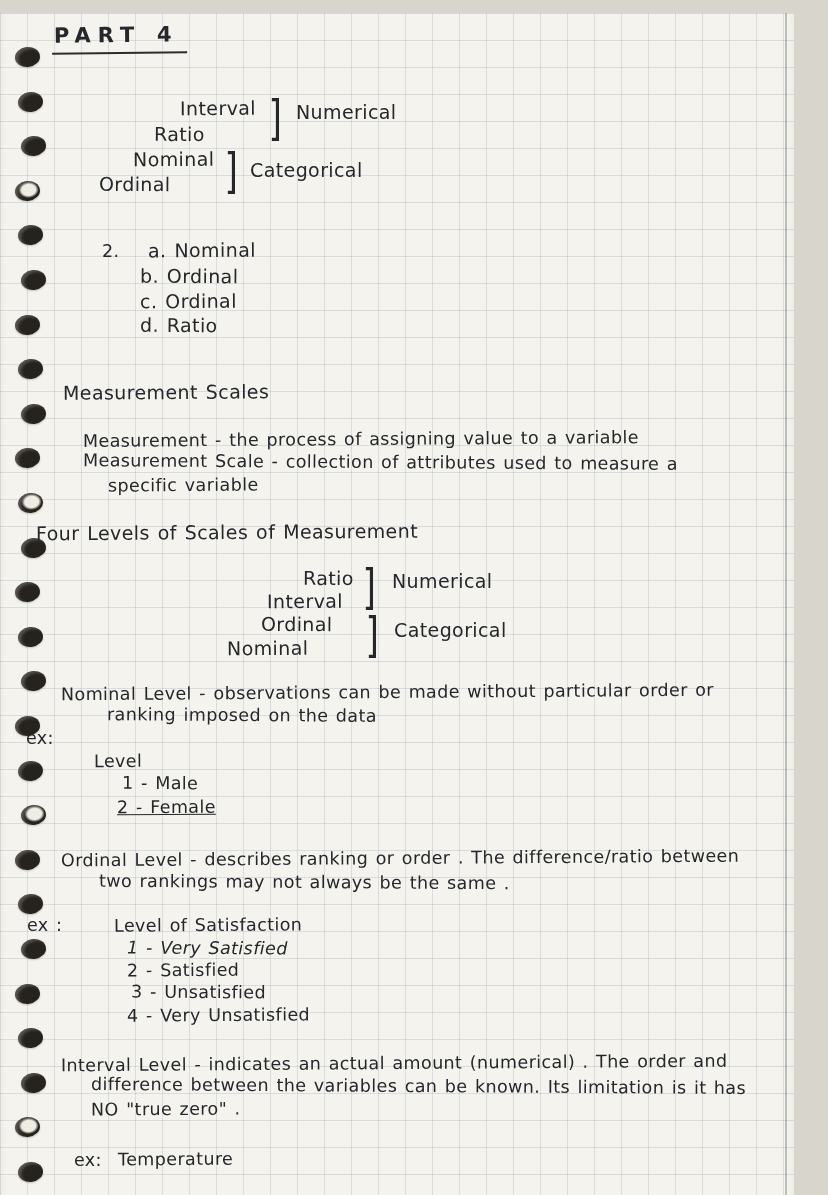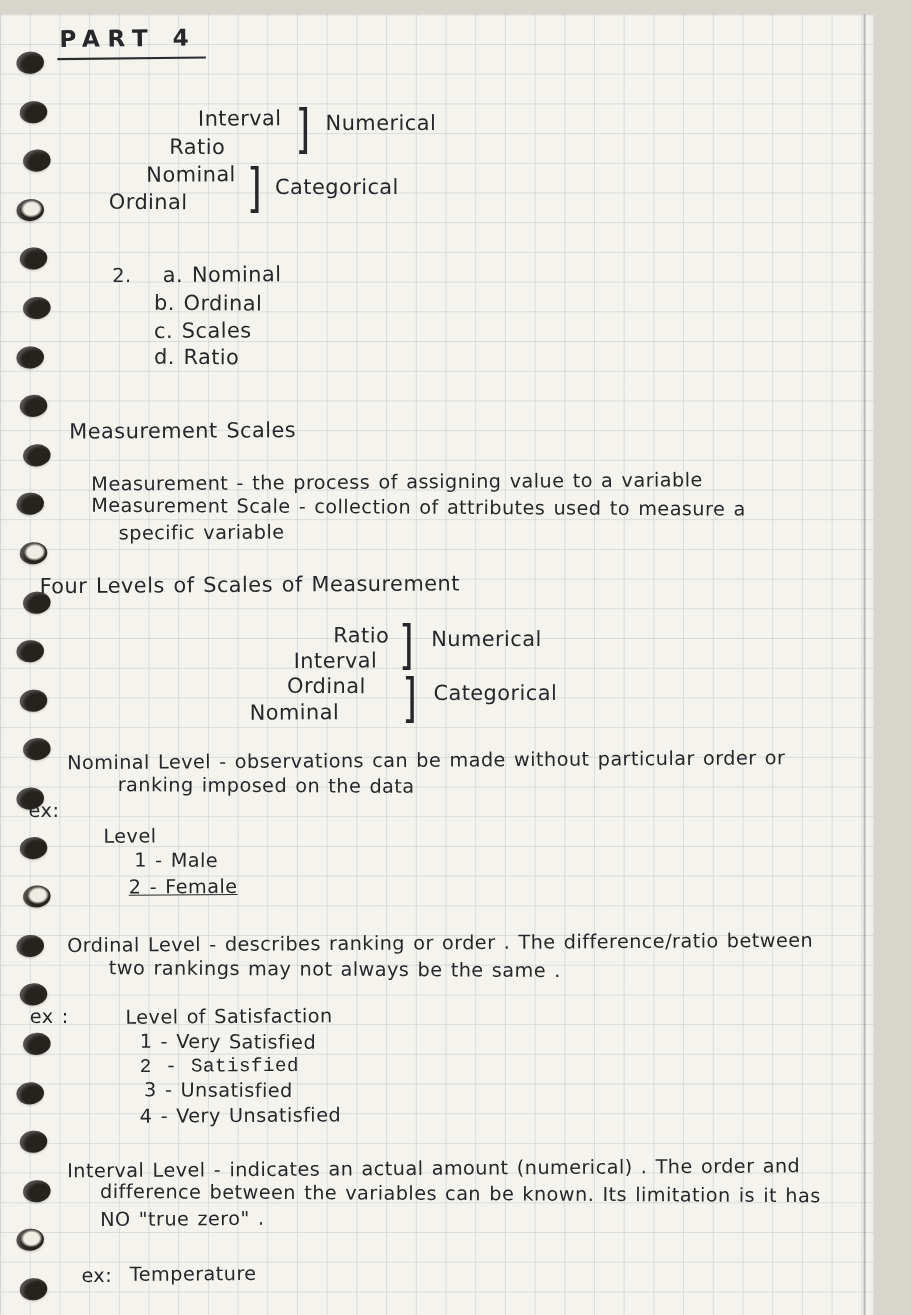--- a/index.html
+++ b/index.html
@@ -67,21 +67,21 @@
   <div class="bracket" style="left:266px;top:80px;">]</div>
   <div class="hw t-md" style="left:296px;top:88px;">Numerical</div>
   <div class="hw t-md tilt-a" style="left:133px;top:135px;">Nominal</div>
   <div class="bracket" style="left:222px;top:133px;">]</div>
   <div class="hw t-md tilt-b" style="left:99px;top:160px;">Ordinal</div>
   <div class="hw t-md" style="left:250px;top:146px;">Categorical</div>
 
   <div class="hw" style="left:102px;top:228px;">2.</div>
   <div class="hw t-md tilt-a" style="left:148px;top:226px;">a. Nominal</div>
   <div class="hw t-md tilt-b" style="left:140px;top:252px;">b. Ordinal</div>
-  <div class="hw t-md tilt-a" style="left:140px;top:277px;">c. Scales</div>
+  <div class="hw t-md tilt-a" style="left:140px;top:277px;">c. Ordinal</div>
   <div class="hw t-md tilt-b" style="left:140px;top:301px;">d. Ratio</div>
 
   <div class="hw t-md tilt-a" style="left:63px;top:368px;">Measurement Scales</div>
   <div class="hw tilt-a" style="left:83px;top:416px;">Measurement - the process of assigning value to a variable</div>
   <div class="hw tilt-b" style="left:83px;top:439px;">Measurement Scale - collection of attributes used to measure a</div>
   <div class="hw tilt-a" style="left:108px;top:462px;">specific variable</div>
 
   <div class="hw t-md tilt-a" style="left:36px;top:508px;">Four Levels of Scales of Measurement</div>
 
   <div class="hw t-md tilt-b" style="left:303px;top:554px;">Ratio</div>
@@ -97,22 +97,22 @@
   <div class="hw tilt-b" style="left:107px;top:692px;">ranking imposed on the data</div>
   <div class="hw" style="left:26px;top:715px;">ex:</div>
   <div class="hw tilt-a" style="left:94px;top:738px;">Level</div>
   <div class="hw tilt-b" style="left:122px;top:760px;">1 - Male</div>
   <div class="hw tilt-a" style="left:117px;top:784px;text-decoration:underline;">2 - Female</div>
 
   <div class="hw tilt-a" style="left:61px;top:835px;">Ordinal Level - describes ranking or order . The difference/ratio between</div>
   <div class="hw tilt-b" style="left:99px;top:859px;">two rankings may not always be the same .</div>
   <div class="hw" style="left:27px;top:902px;">ex :</div>
   <div class="hw tilt-a" style="left:114px;top:902px;">Level of Satisfaction</div>
-  <div class="hw tilt-b" style="left:127px;top:925px;">1 - Very Satisfied</div>
-  <div class="hw tilt-a" style="left:127px;top:947px;font-family:Liberation Mono, monospace;">2 - Satisfied</div>
+  <div class="hw tilt-b" style="left:127px;top:925px;font-style:italic;">1 - Very Satisfied</div>
+  <div class="hw tilt-a" style="left:127px;top:947px;">2 - Satisfied</div>
   <div class="hw tilt-b" style="left:131px;top:969px;">3 - Unsatisfied</div>
   <div class="hw tilt-a" style="left:127px;top:992px;">4 - Very Unsatisfied</div>
 
   <div class="hw tilt-a" style="left:61px;top:1040px;">Interval Level - indicates an actual amount (numerical) . The order and</div>
   <div class="hw tilt-b" style="left:91px;top:1063px;">difference between the variables can be known. Its limitation is it has</div>
   <div class="hw tilt-a" style="left:91px;top:1086px;">NO "true zero" .</div>
   <div class="hw" style="left:74px;top:1137px;">ex:</div>
   <div class="hw tilt-a" style="left:118px;top:1136px;">Temperature</div>
 
 </div>

